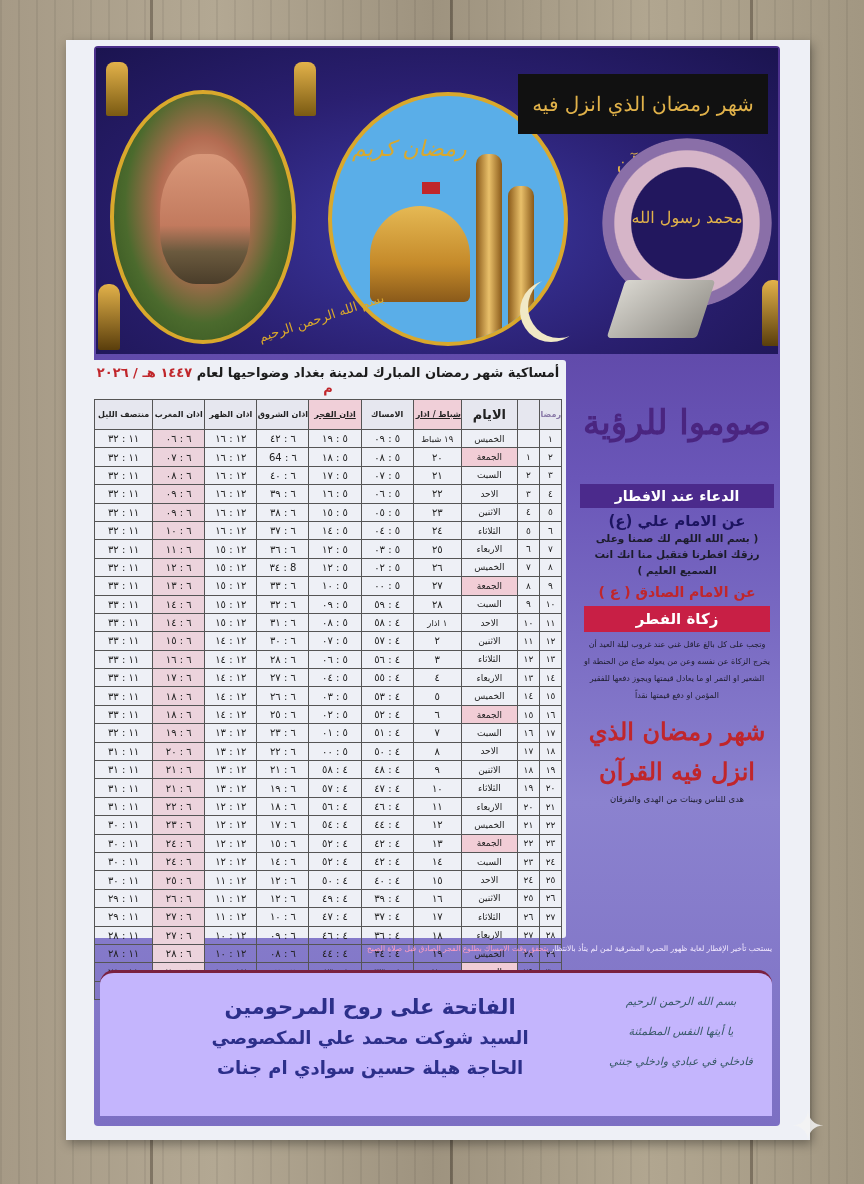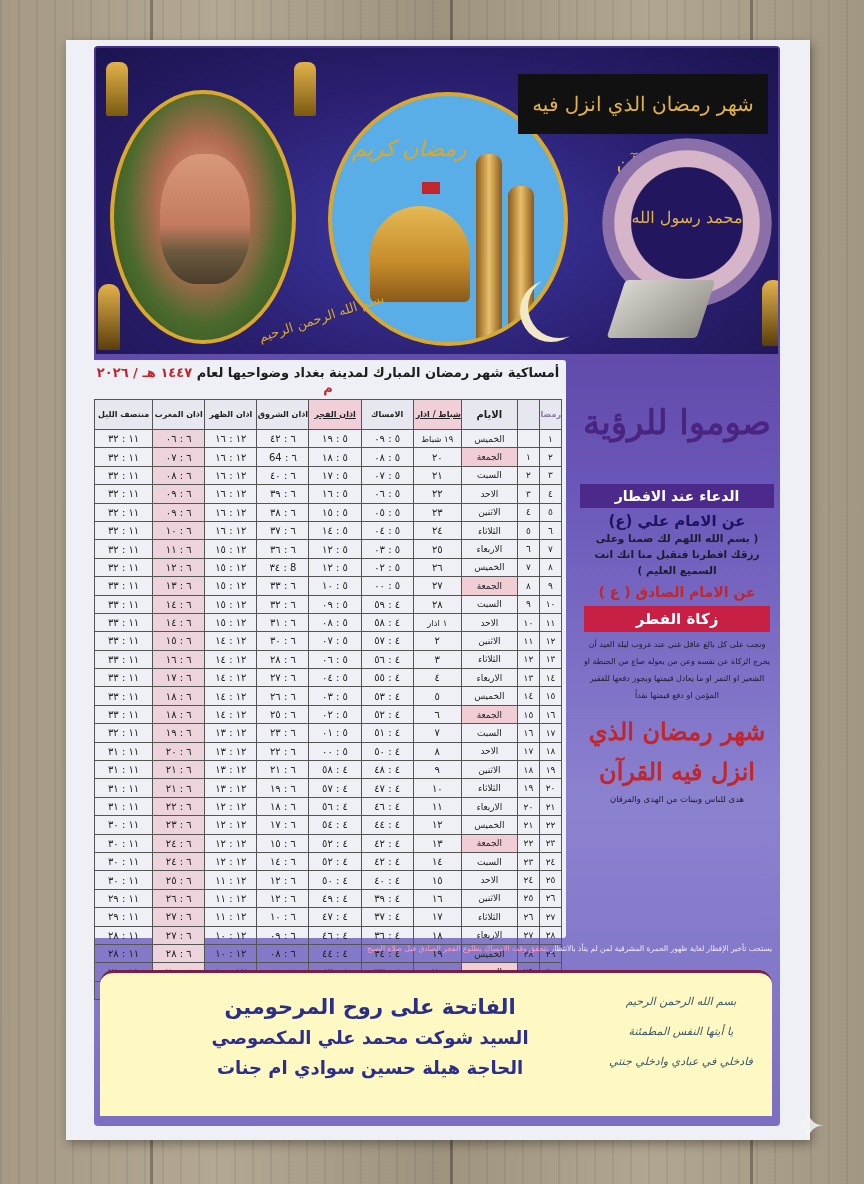--- a/index.html
+++ b/index.html
@@ -129,21 +129,21 @@
   .sadiq-text { text-align: center; font-size: 10.5px; color: #1a3a8a; font-weight: bold; line-height: 16px; background: rgba(230,220,90,0.35); margin: 0 10px; }
   .zakat-text { text-align: center; font-size: 8px; color: #1c1c2c; line-height: 17px; padding: 0 6px; }
   .ramadan-calligraphy {
     text-align: center; font-family: "DejaVu Serif", serif; font-size: 24px; color: #c0262b;
     font-weight: bold; margin-top: 8px; line-height: 40px;
   }
   .verse-sub { text-align: center; font-size: 8.5px; color: #1c1c2c; margin-top: 2px; }
   
   .memorial {
     position: absolute; left: 34px; top: 930px; width: 672px; height: 146px;
-    background: #fef9c3; border-radius: 14px 14px 0 0;
+    background: #c4b5fd; border-radius: 14px 14px 0 0;
     border-top: 3px solid #7a2040;
   }
   .mem-text { position: absolute; left: 60px; top: 18px; width: 420px; direction: rtl; text-align: center; color: #2c2f8a; font-weight: bold; }
   .mem-line1 { font-size: 21px; line-height: 32px; }
   .mem-line2, .mem-line3 { font-size: 18px; line-height: 30px; }
   .fatiha {
     position: absolute; right: 16px; top: 14px; width: 150px; direction: rtl; text-align: center;
     color: #3a5a6a; font-family: "DejaVu Serif", serif; font-size: 11px; line-height: 30px; font-style: italic;
   }
   .sparkle {
@@ -201,21 +201,21 @@
           <col style="width:52px">
           <col style="width:52px">
           <col style="width:52px">
         <col style="width:52px">
           <col style="width:58px">
       </colgroup>
       <thead>
         <tr>
           <th style="color:#8a7aa8">رمضان ١٤٤٧ هـ</th>
           <th></th>
-          <th style="font-size:10px">الايام</th>
+          <th style="font-size:13px">الايام</th>
           <th class="red hl">شباط / اذار ٢٠٢٦ م</th>
           <th>الامساك</th>
           <th class="hl">اذان الفجر</th>
           <th>اذان الشروق</th>
           <th>اذان الظهر</th>
           <th>اذان المغرب</th>
           <th>منتصف الليل</th>
         </tr>
       </thead>
       <tbody id="tbody">

